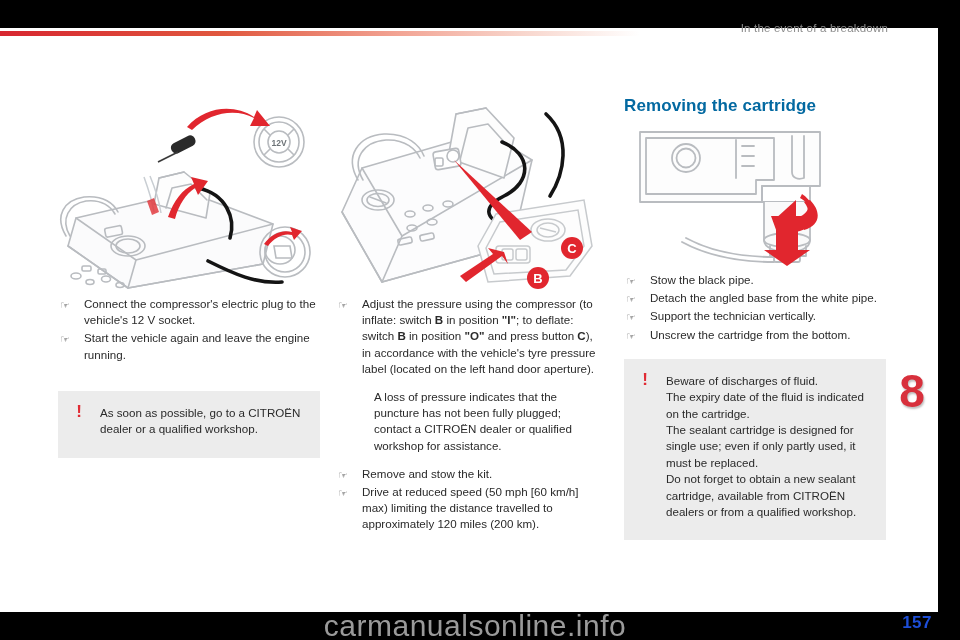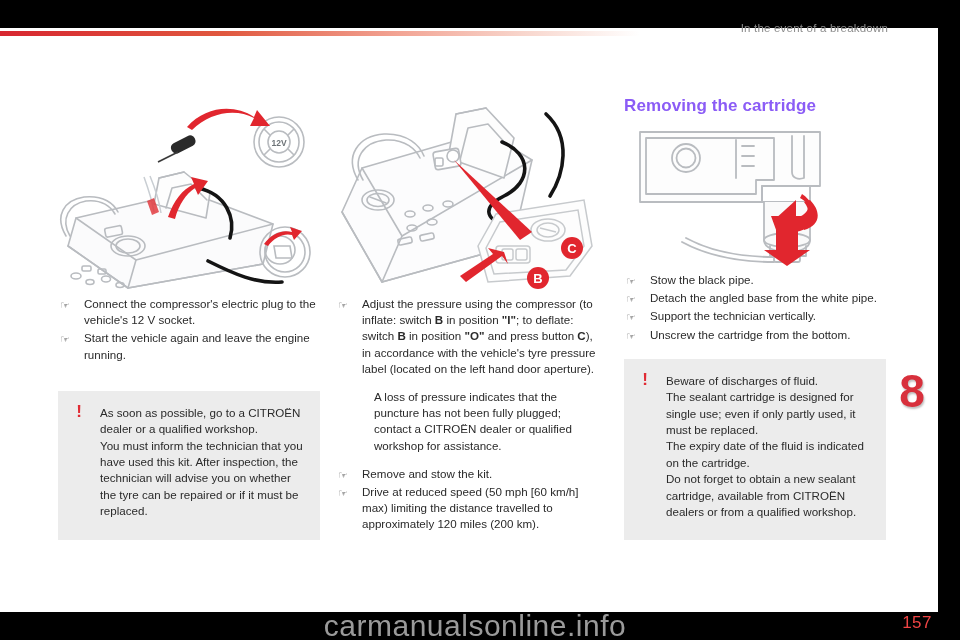--- a/index.html
+++ b/index.html
@@ -65,22 +65,22 @@
   .bottombar {
     position: absolute;
     left: 0; bottom: 0;
     width: 960px; height: 28px;
     background: #000000;
   }
   .page-number {
     position: absolute;
     right: 28px; bottom: 7px;
     font-size: 17px;
-    font-weight: normal;
-    color: #ef4444;
+    font-weight: bold;
+    color: #1d4ed8;
     letter-spacing: .5px;
   }
   .watermark {
     position: absolute;
     left: 0; bottom: -3px;
     width: 960px;
     text-align: center;
     font-size: 30px;
     color: #9a9a9a;
     letter-spacing: .5px;
@@ -92,21 +92,21 @@
   
   .col { position: absolute; top: 96px; }
   .col-1 { left: 58px;  width: 262px; }
   .col-2 { left: 336px; width: 262px; }
   .col-3 { left: 624px; width: 262px; }
 
   
   .section-title {
     font-size: 17px;
     font-weight: bold;
-    color: #8b5cf6;
+    color: #0369a1;
     margin: 0 0 14px 0;
     letter-spacing: .1px;
   }
 
   
   .illus { position: relative; text-align: center; }
   .illus svg { display: block; }
 
   
   ul.steps { list-style: none; margin: 0; padding: 0; }
@@ -242,21 +242,20 @@
 
   <ul class="steps">
     <li><span class="hand">☞</span><span>Connect the compressor's electric plug to the vehicle's 12 V socket.</span></li>
     <li><span class="hand">☞</span><span>Start the vehicle again and leave the engine running.</span></li>
   </ul>
 
   <div class="warnbox" style="margin-top:28px;">
     <div class="bang">!</div>
     <div class="wtext">
       <p>As soon as possible, go to a CITROËN dealer or a qualified workshop.</p>
-      <p>You must inform the technician that you have used this kit. After inspection, the technician will advise you on whether the tyre can be repaired or if it must be replaced.</p>
     </div>
   </div>
 </div>
 
 <div class="col col-2">
 
   <div class="illus">
     <svg width="262" height="200" viewBox="0 0 262 200" xmlns="http://www.w3.org/2000/svg">
       <g fill="none" stroke="#b9bcc0" stroke-width="1.6" stroke-linejoin="round" stroke-linecap="round">
 
@@ -374,22 +373,22 @@
     <li><span class="hand">☞</span><span>Stow the black pipe.</span></li>
     <li><span class="hand">☞</span><span>Detach the angled base from the white pipe.</span></li>
     <li><span class="hand">☞</span><span>Support the technician vertically.</span></li>
     <li><span class="hand">☞</span><span>Unscrew the cartridge from the bottom.</span></li>
   </ul>
 
   <div class="warnbox" style="margin-top:16px;">
     <div class="bang">!</div>
     <div class="wtext">
       <p>Beware of discharges of fluid.</p>
+      <p>The expiry date of the fluid is indicated on the cartridge.</p>
       <p>The sealant cartridge is designed for single use; even if only partly used, it must be replaced.</p>
-      <p>The expiry date of the fluid is indicated on the cartridge.</p>
       <p>Do not forget to obtain a new sealant cartridge, available from CITROËN dealers or from a qualified workshop.</p>
     </div>
   </div>
 </div>
 
 <div class="bottombar"></div>
 <div class="page-number">157</div>
 <div class="watermark">carmanualsonline.info</div>
 
 </body></html>

